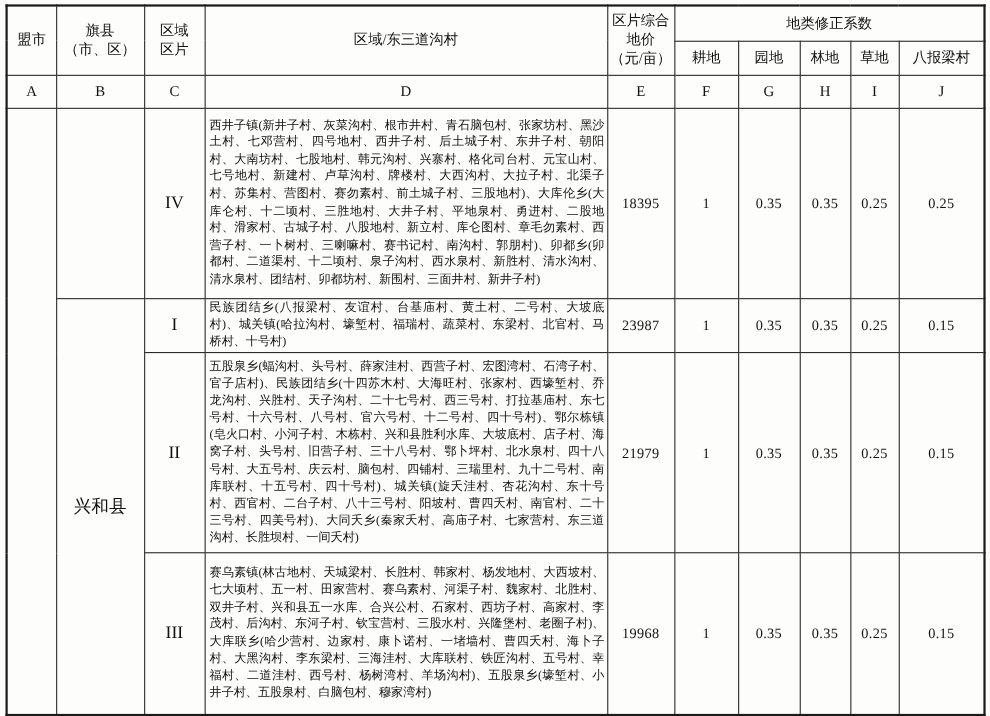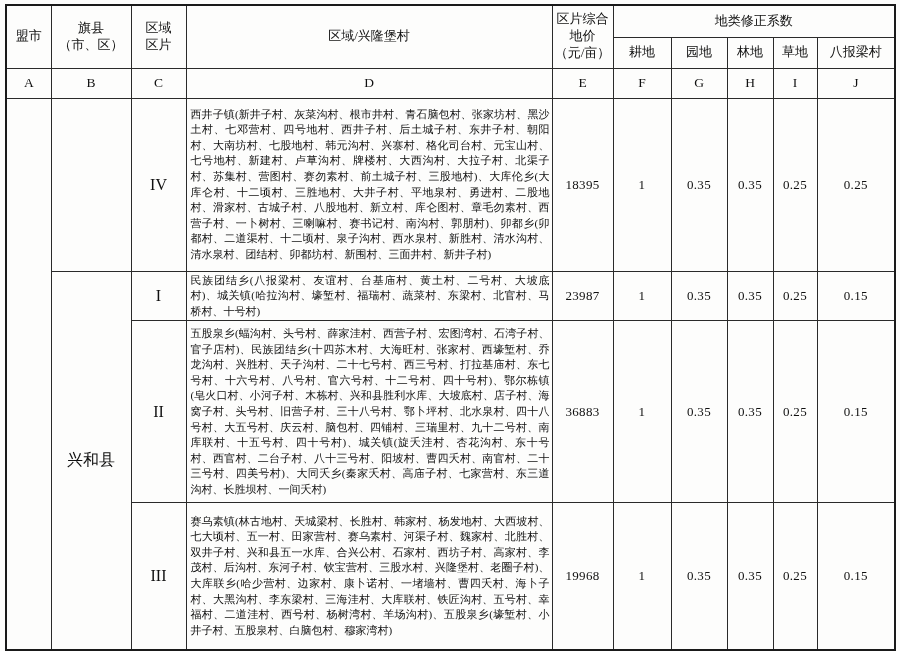--- a/index.html
+++ b/index.html
@@ -33,21 +33,21 @@
       <col class="cJ">
   </colgroup>
 
   <tbody>
       <tr style="height:32px">
     <th class="hdr" rowspan="2">盟市</th>
     <th class="hdr" rowspan="2">旗县
 （市、区）</th>
     <th class="hdr" rowspan="2">区域
 区片</th>
-    <th class="hdr" rowspan="2">区域/兴隆堡村</th>
+    <th class="hdr" rowspan="2">区域/东三道沟村</th>
     <th class="hdr" rowspan="2">区片综合
 地价
 （元/亩）</th>
     <th class="hdr" colspan="5">地类修正系数</th>
   </tr>
   <tr style="height:31px">
     <th class="hdr">耕地</th>
     <th class="hdr">园地</th>
     <th class="hdr">林地</th>
     <th class="hdr">草地</th>
@@ -88,21 +88,21 @@
     <td class="num">1</td>
     <td class="num">0.35</td>
     <td class="num">0.35</td>
     <td class="num">0.25</td>
     <td class="num">0.15</td>
   </tr>
 
   <tr style="height:182px">
     <td class="zone">II</td>
     <td class="desc">五股泉乡(蝠沟村、头号村、薛家洼村、西营子村、宏图湾村、石湾子村、官子店村)、民族团结乡(十四苏木村、大海旺村、张家村、西壕堑村、乔龙沟村、兴胜村、天子沟村、二十七号村、西三号村、打拉基庙村、东七号村、十六号村、八号村、官六号村、十二号村、四十号村)、鄂尔栋镇(皂火口村、小河子村、木栋村、兴和县胜利水库、大坡底村、店子村、海窝子村、头号村、旧营子村、三十八号村、鄂卜坪村、北水泉村、四十八号村、大五号村、庆云村、脑包村、四铺村、三瑞里村、九十二号村、南库联村、十五号村、四十号村)、城关镇(旋夭洼村、杏花沟村、东十号村、西官村、二台子村、八十三号村、阳坡村、曹四夭村、南官村、二十三号村、四美号村)、大同夭乡(秦家夭村、高庙子村、七家营村、东三道沟村、长胜坝村、一间夭村)</td>
-    <td class="num">36883</td>
+    <td class="num">21979</td>
     <td class="num">1</td>
     <td class="num">0.35</td>
     <td class="num">0.35</td>
     <td class="num">0.25</td>
     <td class="num">0.15</td>
   </tr>
 
   <tr style="height:147px">
     <td class="zone">III</td>
     <td class="desc">赛乌素镇(林古地村、天城梁村、长胜村、韩家村、杨发地村、大西坡村、七大顷村、五一村、田家营村、赛乌素村、河渠子村、魏家村、北胜村、双井子村、兴和县五一水库、合兴公村、石家村、西坊子村、高家村、李茂村、后沟村、东河子村、钦宝营村、三股水村、兴隆堡村、老圈子村)、大库联乡(哈少营村、边家村、康卜诺村、一堵墙村、曹四夭村、海卜子村、大黑沟村、李东梁村、三海洼村、大库联村、铁匠沟村、五号村、幸福村、二道洼村、西号村、杨树湾村、羊场沟村)、五股泉乡(壕堑村、小井子村、五股泉村、白脑包村、穆家湾村)</td>

